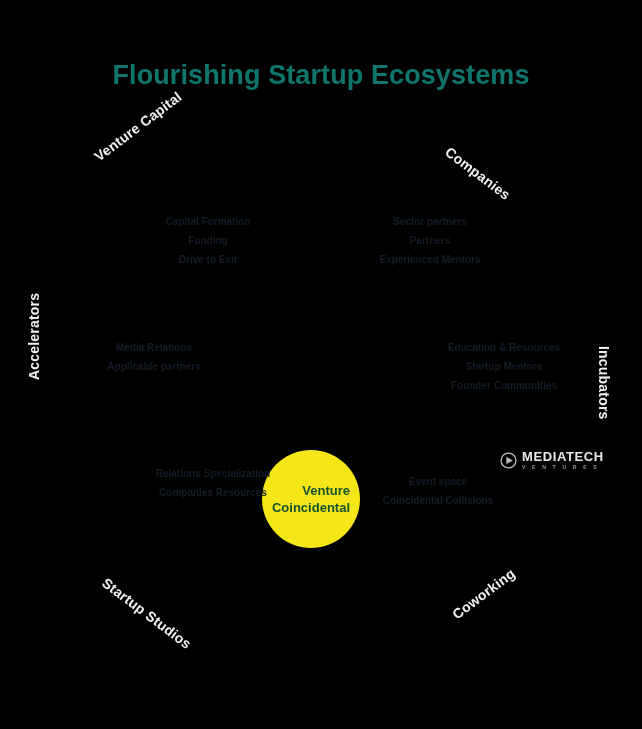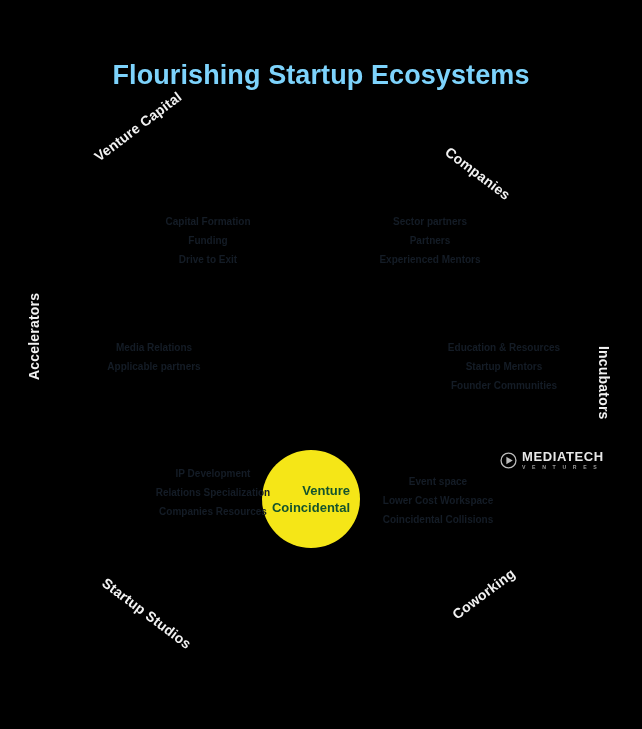--- a/index.html
+++ b/index.html
@@ -25,21 +25,21 @@
     background: #000000;
   }
 
   
   .title {
     position: absolute;
     left: 0;
     top: 60px;
     width: 642px;
     text-align: center;
-    color: #7dd3fc;
+    color: #0f766e;
     font-size: 27px;
     font-weight: bold;
     letter-spacing: 0.1px;
     font-family: "Liberation Sans", sans-serif;
   }
 
   
   .stage {
     position: absolute;
     left: 0;
@@ -223,28 +223,26 @@
     <div>Applicable partners</div>
   </div>
 
   <div class="petal-text pt-r">
     <div>Education &amp; Resources</div>
     <div>Startup Mentors</div>
     <div>Founder Communities</div>
   </div>
 
   <div class="petal-text pt-bl">
-    <div>IP Development</div>
     <div>Relations Specialization</div>
     <div>Companies Resources</div>
   </div>
 
   <div class="petal-text pt-br">
     <div>Event space</div>
-    <div>Lower Cost Workspace</div>
     <div>Coincidental Collisions</div>
   </div>
 
   <div class="cat-label cat-vc">Venture Capital</div>
   <div class="cat-label cat-co">Companies</div>
   <div class="cat-label cat-acc">Accelerators</div>
   <div class="cat-label cat-inc">Incubators</div>
   <div class="cat-label cat-ss">Startup Studios</div>
   <div class="cat-label cat-cw">Coworking</div>
 

